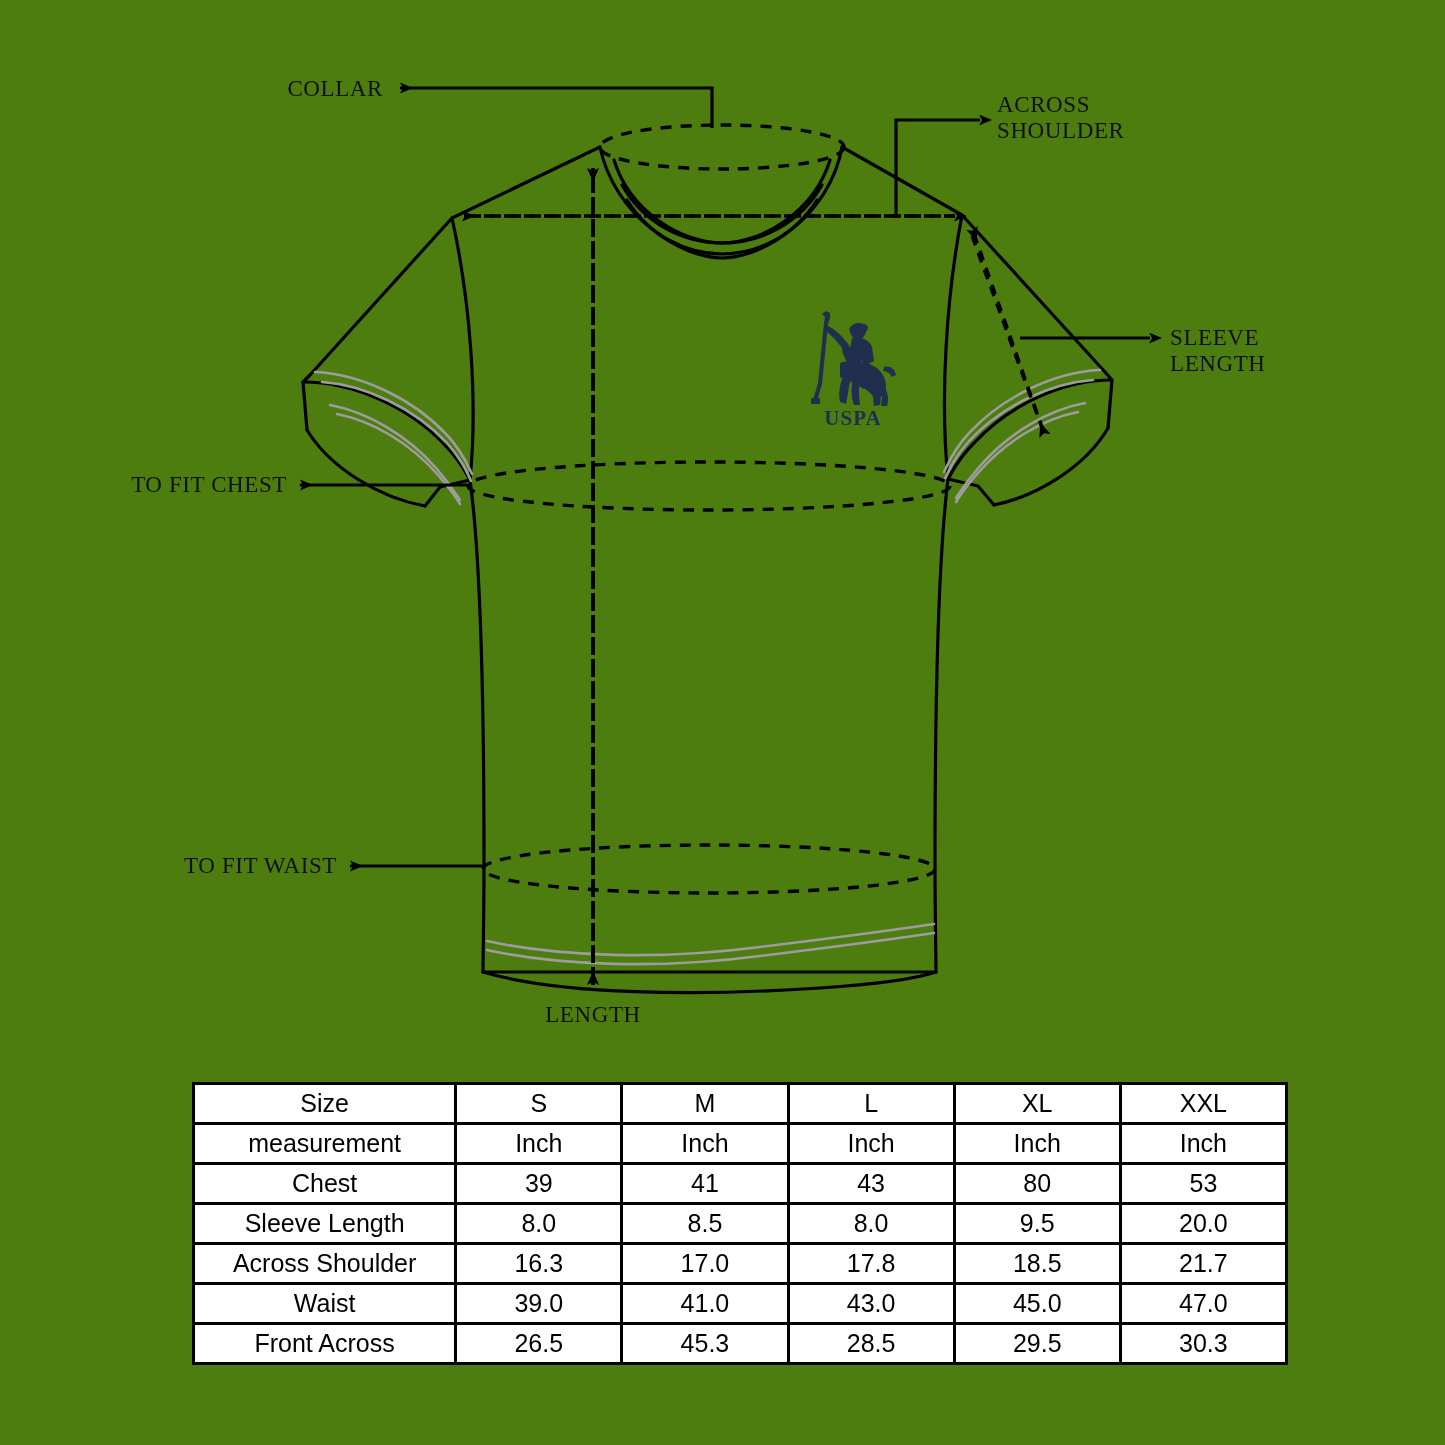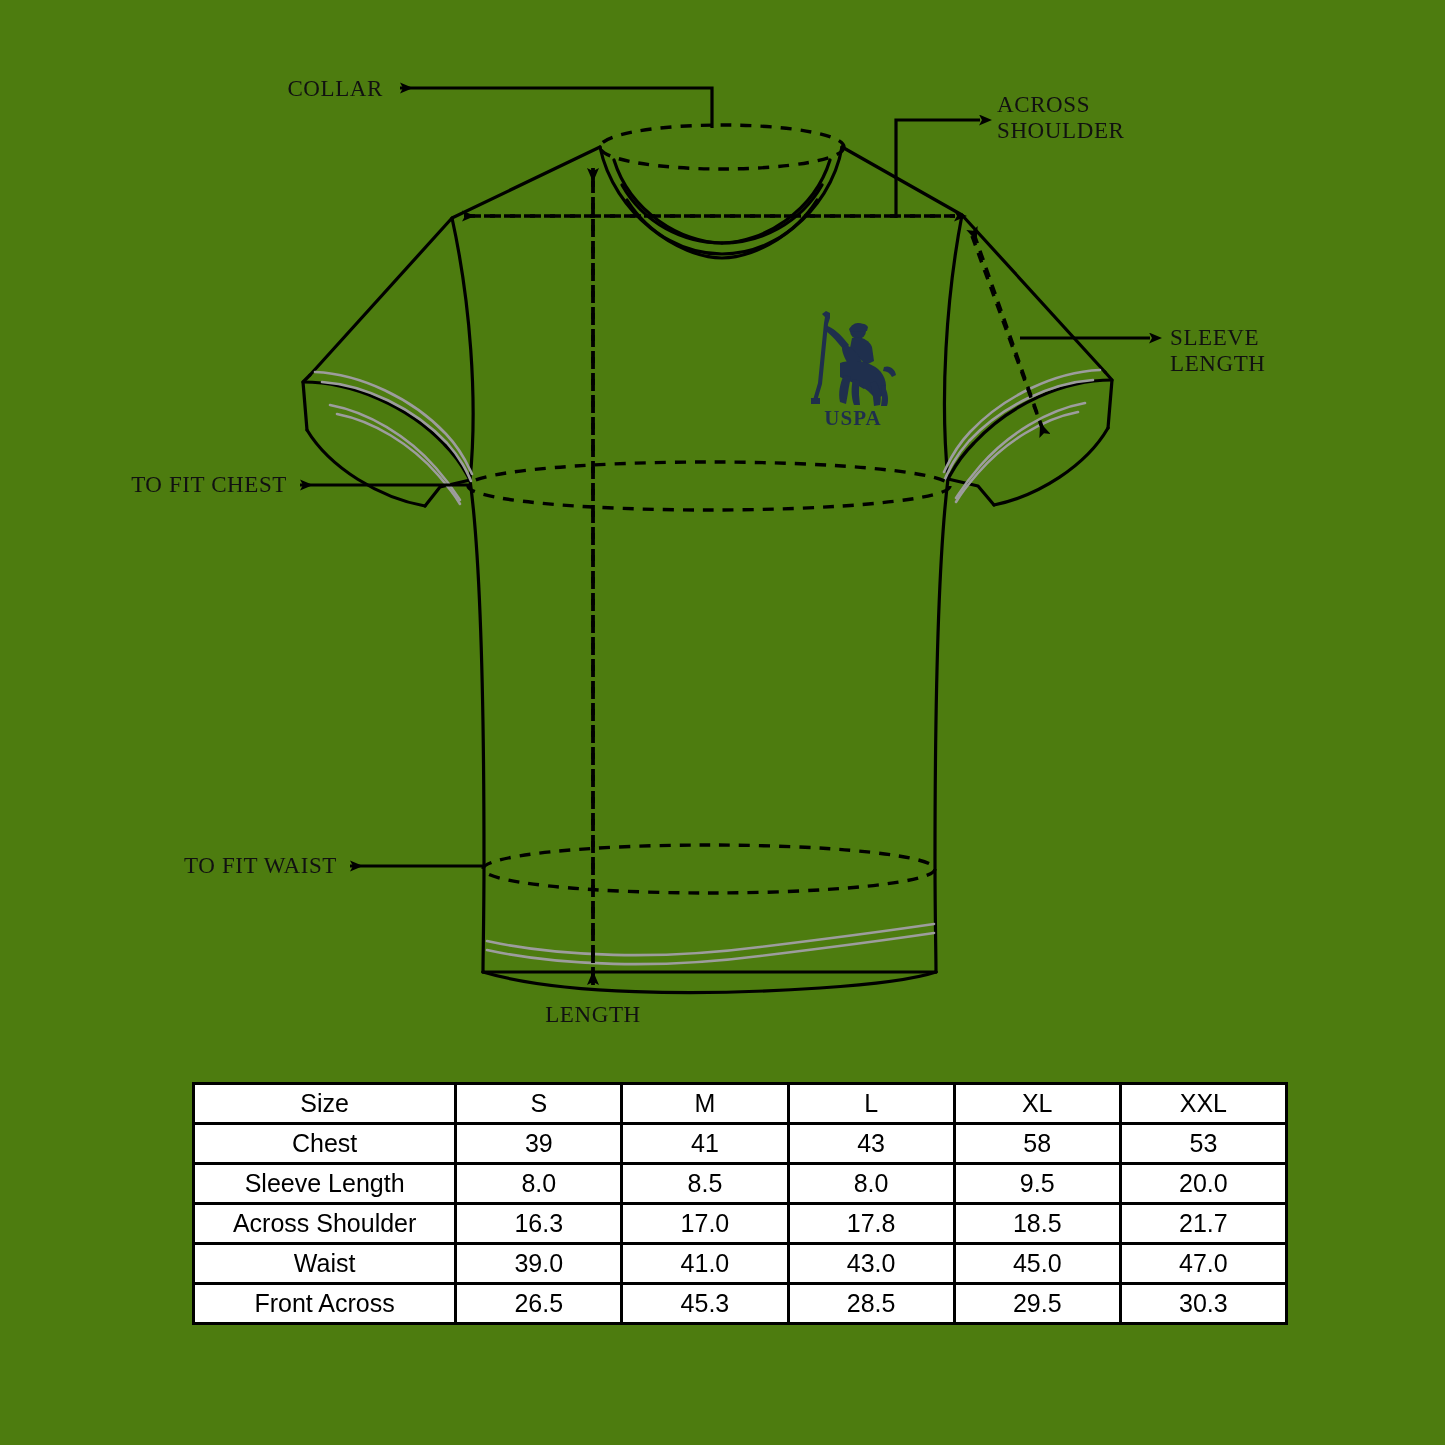--- a/index.html
+++ b/index.html
@@ -236,25 +236,33 @@
           <th>Size</th>
           <th>S</th>
           <th>M</th>
           <th>L</th>
           <th>XL</th>
           <th>XXL</th>
         </tr>
       </thead>
       <tbody>
         <tr>
+          <td>measurement</td>
+          <td>Inch</td>
+          <td>Inch</td>
+          <td>Inch</td>
+          <td>Inch</td>
+          <td>Inch</td>
+        </tr>
+        <tr>
           <td>Chest</td>
           <td>39</td>
           <td>41</td>
           <td>43</td>
-          <td>58</td>
+          <td>80</td>
           <td>53</td>
         </tr>
         <tr>
           <td>Sleeve Length</td>
           <td>8.0</td>
           <td>8.5</td>
           <td>8.0</td>
           <td>9.5</td>
           <td>20.0</td>
         </tr>

